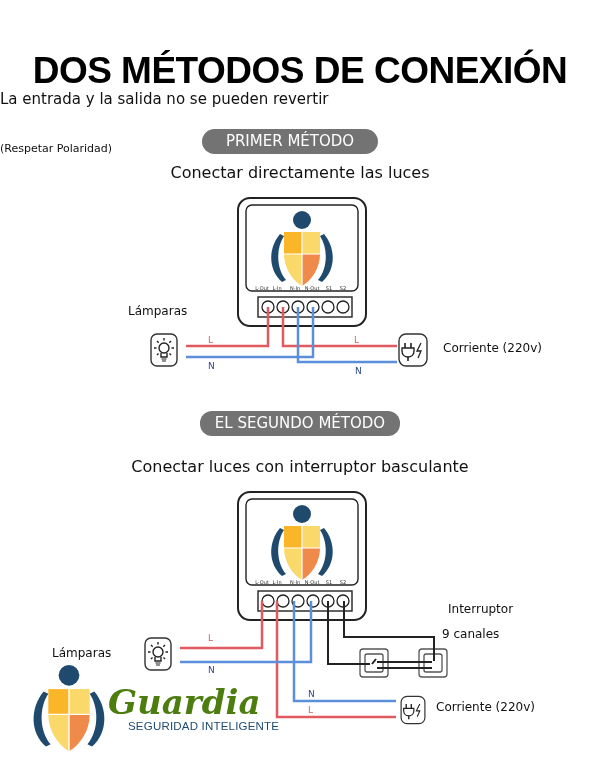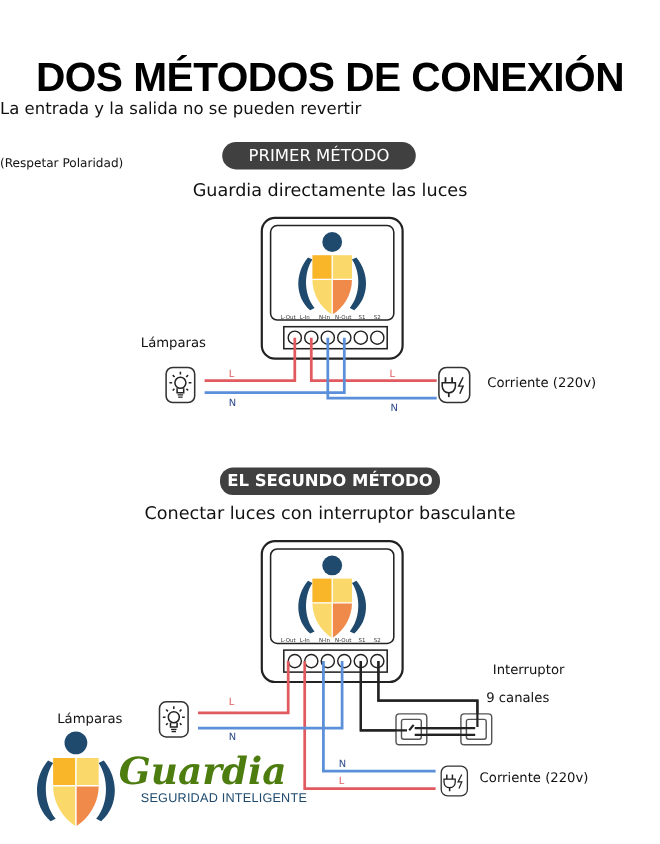--- a/index.html
+++ b/index.html
@@ -1,38 +1,38 @@
 <!DOCTYPE html>
 <html><head>
 <meta charset="utf-8">
 <style>
   html, body { margin:0; padding:0; background:#ffffff; }
   body { width:600px; height:767px; position:relative; overflow:hidden; font-family:"DejaVu Sans", sans-serif; color:#111; }
   .abs { position:absolute; }
   .title { left:0; width:600px; top:50px; text-align:center; font-family:"Liberation Sans", sans-serif; font-weight:bold; font-size:37px; letter-spacing:-0.5px; color:#000; }
   .subtitle { left:0; width:600px; top:90px; font-size:15px; }
   .subnote { left:0; width:600px; top:108px; text-align:left; font-size:11px;margin-top:34px; }
-  .pill { background:#404040; color:#fff; border-radius:14px; font-size:15px; text-align:center; line-height:25px; height:25px; }
+  .pill { background:#737373; color:#fff; border-radius:14px; font-size:15px; text-align:center; line-height:25px; height:25px; }
   .desc { left:0; width:600px; text-align:center; font-size:16px; }
   .label { font-size:12px; }
   svg.diagram { position:absolute; left:0; top:0; }
   .brand-name { font-family:"DejaVu Serif", serif; font-weight:bold; font-style:italic; color:#4d7c0f; font-size:34px; letter-spacing:0px; }
   .brand-tag { font-family:"Liberation Sans", sans-serif; font-weight:normal; color:#1f4a6e; font-size:11.5px; letter-spacing:0.2px; }
 </style>
 </head>
 <body>
 
 <div class="abs title">DOS MÉTODOS DE CONEXIÓN</div>
 <div class="abs subtitle">La entrada y la salida no se pueden revertir</div>
 <div class="abs subnote">(Respetar Polaridad)</div>
 
 <div class="abs pill" style="left:202px; top:129px; width:176px;">PRIMER MÉTODO</div>
-<div class="abs desc" style="top:163px;">Guardia directamente las luces</div>
+<div class="abs desc" style="top:163px;">Conectar directamente las luces</div>
 
-<div class="abs pill" style="left:200px; top:425px; width:200px; border-radius:12px;font-weight:bold;">EL SEGUNDO MÉTODO</div>
+<div class="abs pill" style="left:200px; top:411px; width:200px; border-radius:12px;">EL SEGUNDO MÉTODO</div>
 <div class="abs desc" style="top:457px;">Conectar luces con interruptor basculante</div>
 
 <div class="abs label" style="left:128px; top:304px;">Lámparas</div>
 <div class="abs label" style="left:443px; top:341px;">Corriente (220v)</div>
 
 <div class="abs label" style="left:52px; top:646px;">Lámparas</div>
 <div class="abs label" style="left:448px; top:602px;">Interruptor</div>
 <div class="abs label" style="left:442px; top:627px;">9 canales</div>
 <div class="abs label" style="left:436px; top:700px;">Corriente (220v)</div>
 

